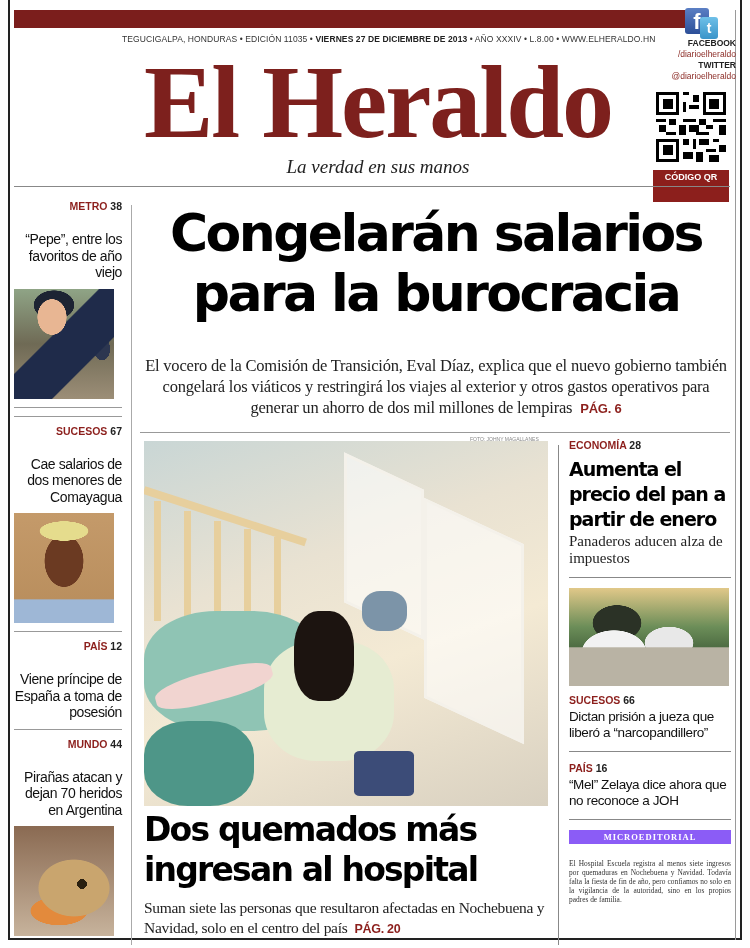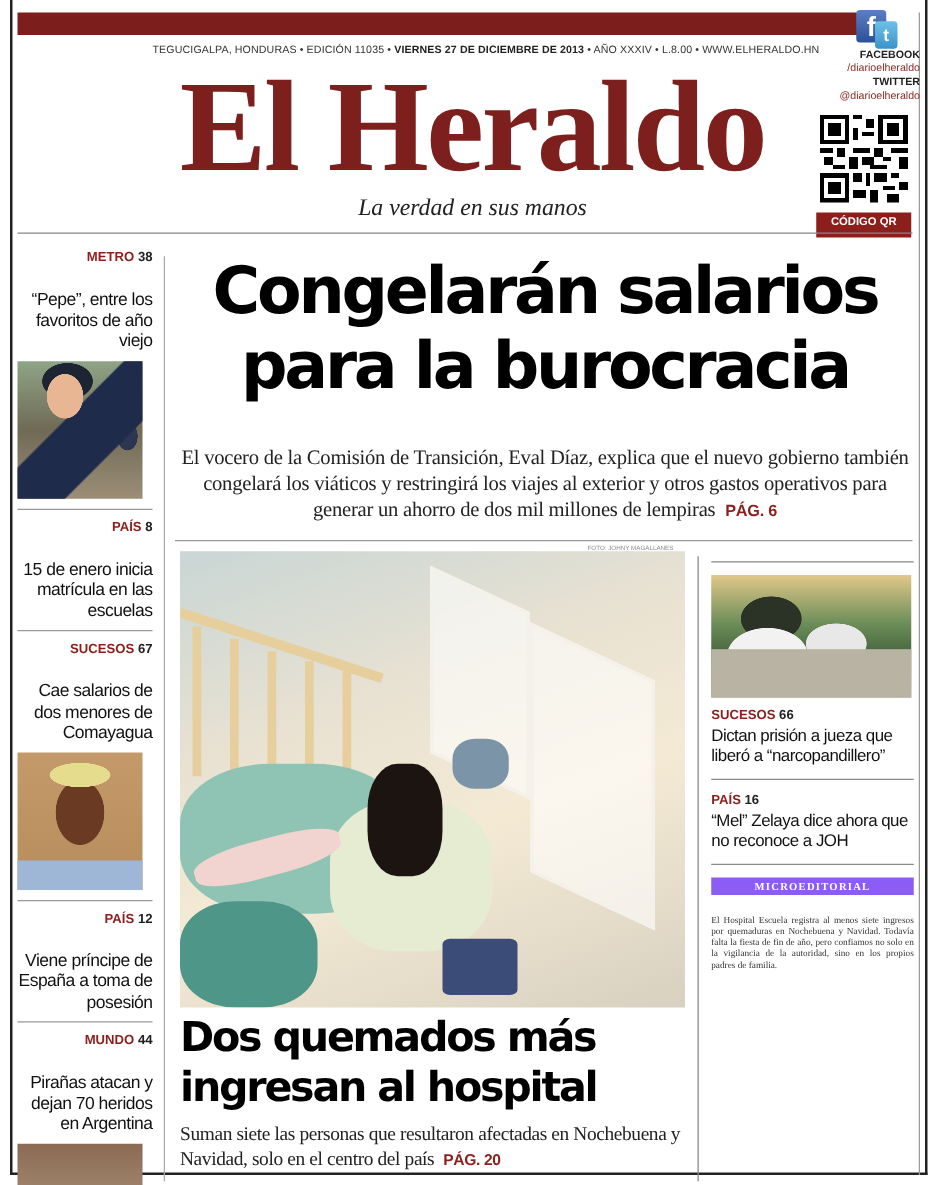--- a/index.html
+++ b/index.html
@@ -14,21 +14,21 @@
   .info-line b { font-weight: bold; color: #222; }
 
   .social-icon { position: absolute; left: 685px; top: 8px; width: 40px; height: 30px; }
   .social-icon .fb { position: absolute; left: 0; top: 0; width: 24px; height: 26px; background: linear-gradient(#5b7fc4, #2c4f98); border-radius: 3px; color: #fff; font-weight: bold; font-size: 22px; text-align: center; line-height: 28px; font-family: "Liberation Sans", sans-serif; }
   .social-icon .tw { position: absolute; left: 15px; top: 9px; width: 18px; height: 22px; background: linear-gradient(#6fc0e8, #3a94c9); border-radius: 3px; color: #fff; font-weight: bold; font-size: 14px; text-align: center; line-height: 22px; }
   .social-block { position: absolute; right: 14px; top: 38px; text-align: right; font-size: 8.5px; line-height: 11px; }
   .social-block .lbl { font-weight: bold; color: #222; }
   .social-block .handle { color: #8b2a24; }
 
   .qr { position: absolute; left: 655px; top: 92px; width: 72px; height: 70px; }
-  .qr-label { position: absolute; left: 653px; top: 170px; width: 76px; height: 20px; background: #8c1f1c; color: #fff; font-size: 9px; font-weight: bold; text-align: center; line-height: 15px; }
+  .qr-label { position: absolute; left: 653px; top: 170px; width: 76px; height: 32px; background: #8c1f1c; color: #fff; font-size: 9px; font-weight: bold; text-align: center; line-height: 15px; }
 
   .logo { position: absolute; left: 118px; top: 52px; width: 520px; text-align: center; font-family: "Liberation Serif", serif; font-weight: bold; font-size: 104px; line-height: 100px; color: #7d201d; letter-spacing: -2px; }
   .tagline { position: absolute; left: 118px; top: 156px; width: 520px; text-align: center; font-family: "Liberation Serif", serif; font-style: italic; font-size: 19px; color: #222; }
   .rule-top { position: absolute; left: 14px; top: 186px; width: 716px; height: 1px; background: #888; }
 
   
   .left-col { position: absolute; left: 14px; top: 200px; width: 108px; }
   .vline-left { position: absolute; left: 131px; top: 205px; width: 1px; height: 740px; background: #aaa; }
   .brief { margin-bottom: 8px; text-align: right; }
   .brief .sec { font-size: 10.5px; font-weight: bold; color: #8c1f1c; line-height: 13px; }
@@ -157,24 +157,20 @@
 <div class="rule-top"></div>
 
 <div class="vline-left"></div>
 <div class="left-col">
   <div class="brief">
     <div class="sec"><span>METRO</span> <span class="pg">38</span></div>
     <div class="hd">“Pepe”, entre los favoritos de año viejo</div>
     <div class="photo ph-pepe"></div>
   </div>
   <div class="brief-sep"></div>
-  <div class="brief">
-    <div class="sec"><span>PAÍS</span> <span class="pg">8</span></div>
-    <div class="hd">15 de enero inicia matrícula en las escuelas</div>
-  </div>
   <div class="brief-sep"></div>
   <div class="brief">
     <div class="sec"><span>SUCESOS</span> <span class="pg">67</span></div>
     <div class="hd">Cae salarios de dos menores de Comayagua</div>
     <div class="photo ph-man"></div>
   </div>
   <div class="brief-sep"></div>
   <div class="brief">
     <div class="sec"><span>PAÍS</span> <span class="pg">12</span></div>
     <div class="hd">Viene príncipe de España a toma de posesión</div>
@@ -213,20 +209,25 @@
   <div class="sheet" style="left:210px;top:310px;width:60px;height:45px;background:#3c4c78;border-radius:10%;"></div>
 </div>
 <div class="second-head">Dos quemados más ingresan al hospital</div>
 <div class="second-deck">
   <span>Suman siete las personas que resultaron afectadas en Nochebuena y Navidad, solo en el centro del país</span>&nbsp;
   <span class="pg">PÁG. 20</span>
 </div>
 
 <div class="vline-right"></div>
 <div class="right-col">
+  <div>
+    <div class="r-sec"><span>ECONOMÍA</span> <span class="pg">28</span></div>
+    <div class="r-big">Aumenta el precio del pan a partir de enero</div>
+    <div class="r-deck">Panaderos aducen alza de impuestos</div>
+  </div>
   <div class="r-sep"></div>
   <div>
     <div class="ph-police"></div>
     <div class="r-sec" style="margin-top:8px"><span>SUCESOS</span> <span class="pg">66</span></div>
     <div class="r-hd">Dictan prisión a jueza que liberó a “narcopandillero”</div>
   </div>
   <div class="r-sep"></div>
   <div>
     <div class="r-sec"><span>PAÍS</span> <span class="pg">16</span></div>
     <div class="r-hd">“Mel” Zelaya dice ahora que no reconoce a JOH</div>

